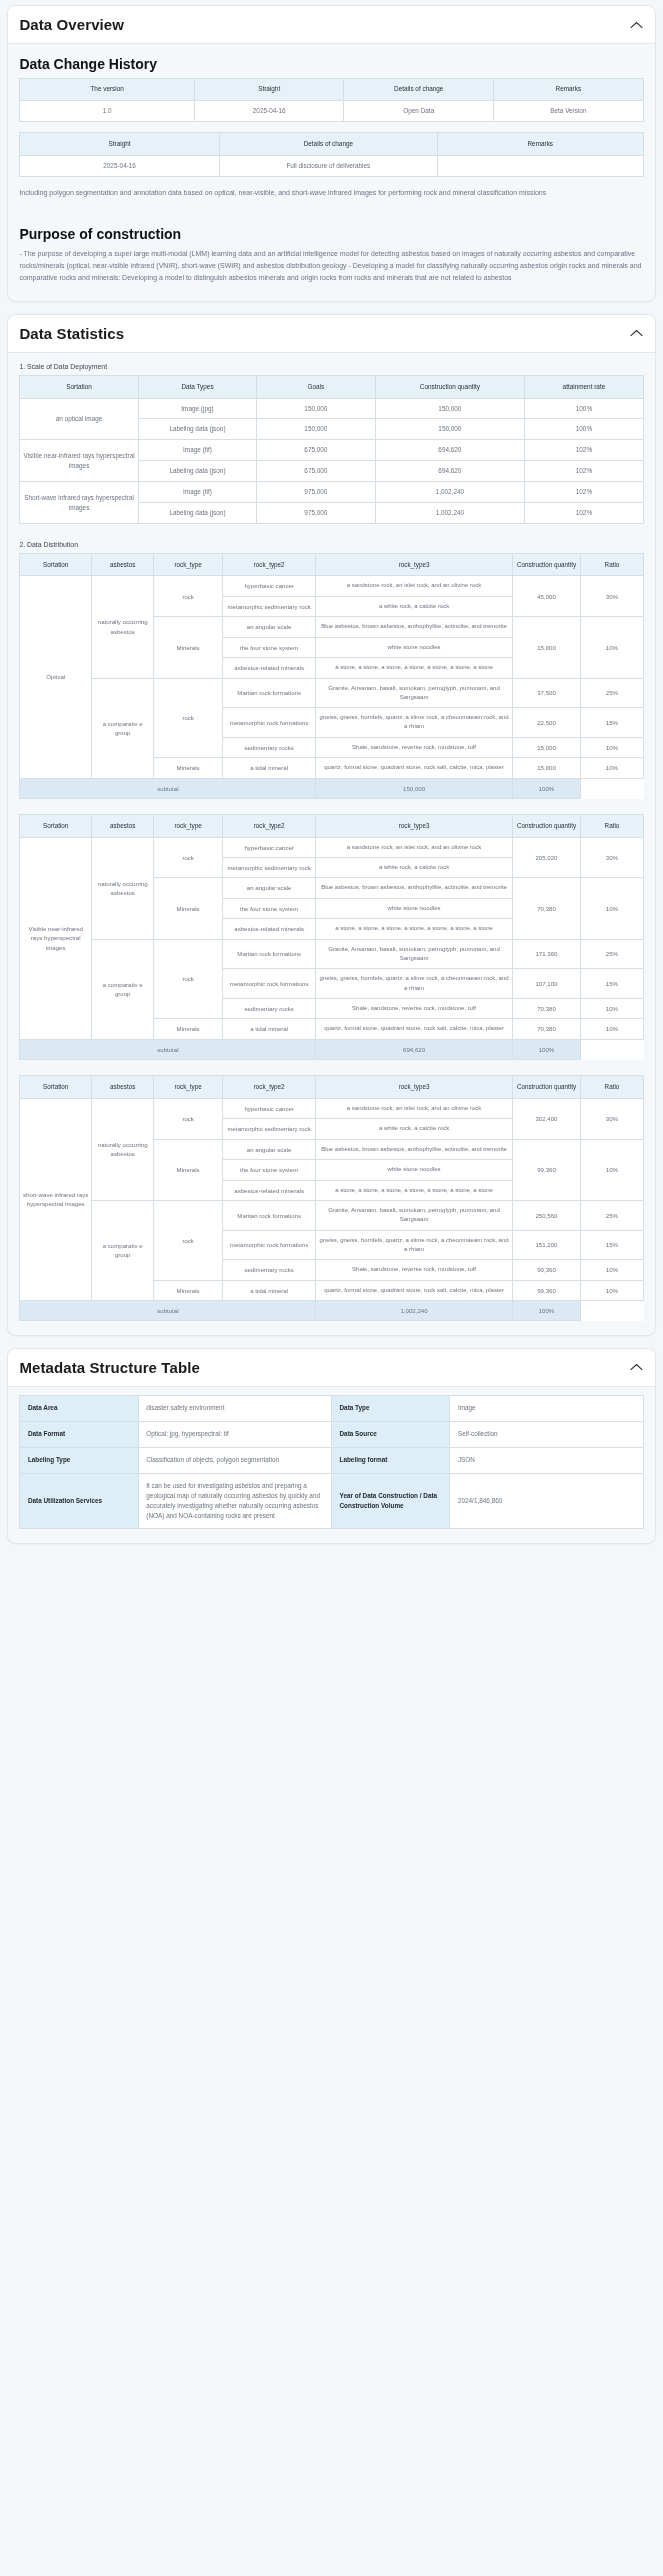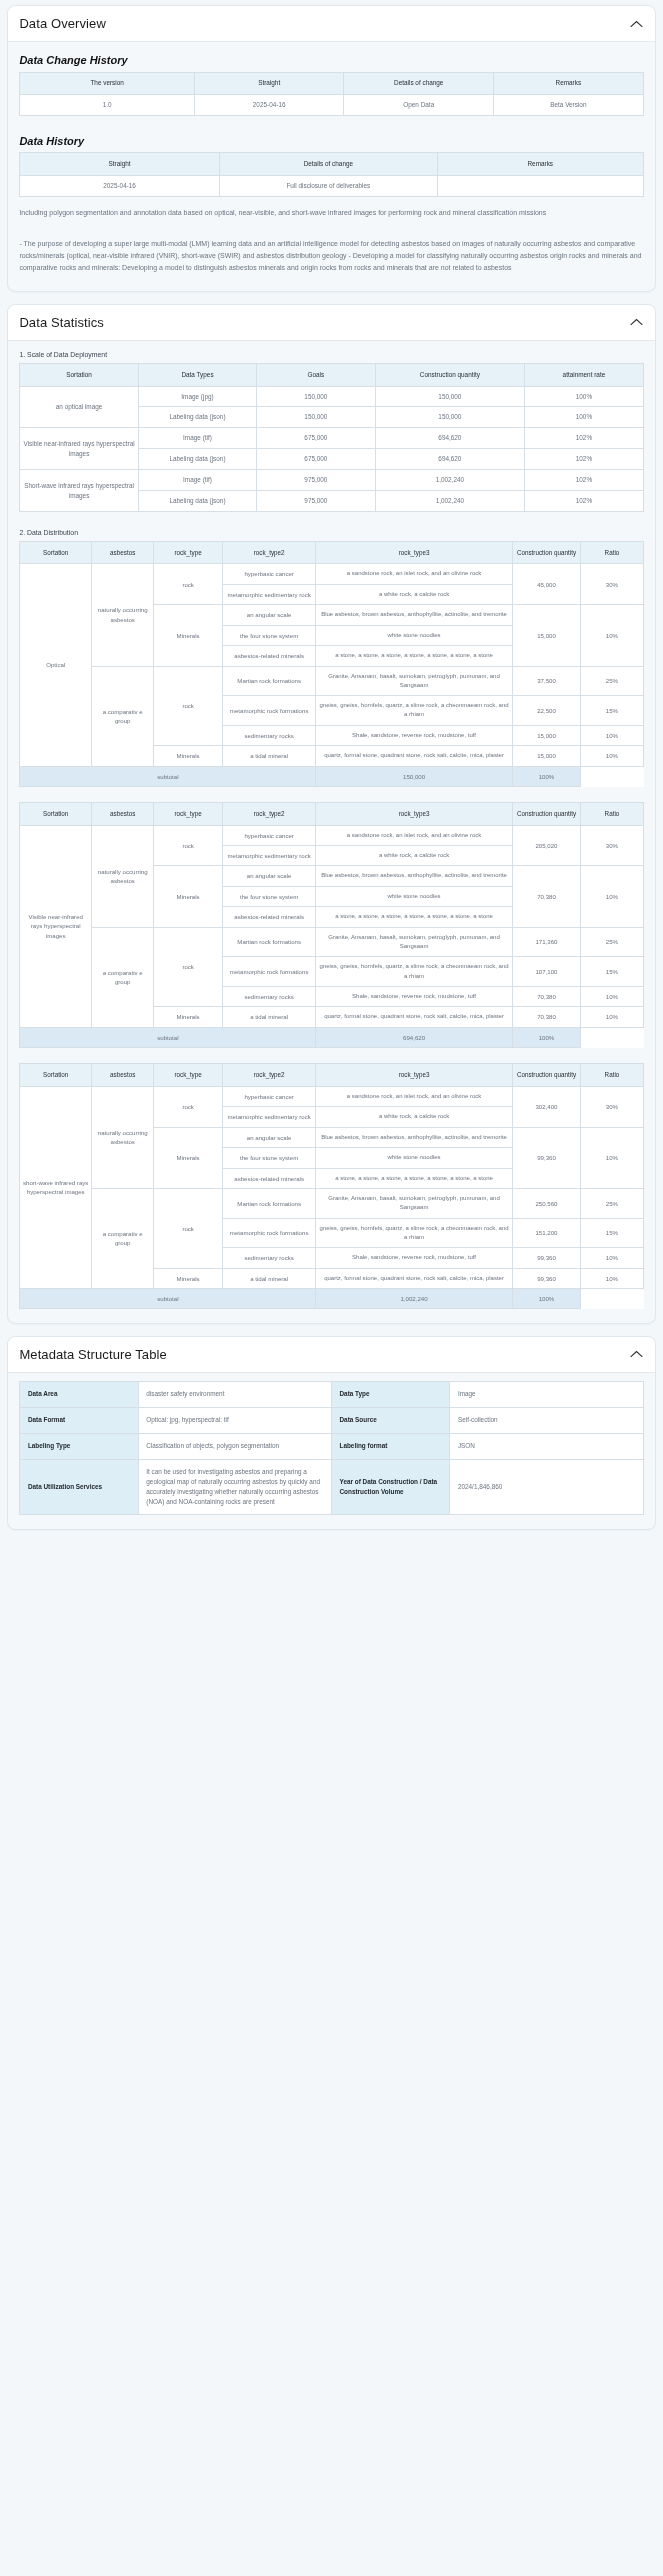--- a/index.html
+++ b/index.html
@@ -22,35 +22,34 @@
   }
   .card-head {
     background: #ffffff;
     display: flex;
     align-items: center;
     justify-content: space-between;
     padding: 10px 11.7px;
     border-bottom: 0.8px solid #e2e8ee;
   }
   .card-title {
-    font-size: 13px;
-    font-weight: normal;
+    font-size: 15px;
+    font-weight: bold;
     color: #1b1b1b;
     letter-spacing: 0.1px;
   }
   .chev { width: 15px; height: 10px; display:block; cursor: pointer; }
   .chev svg { display:block; }
   .card-body { padding: 8.4px 11.7px 13.4px 11.7px; }
 
   h3.sec {
-    font-size: 11px;
+    font-size: 14px;
     font-weight: bold;
     margin: 8.4px 0 5.9px 0;
     color: #111;
-    font-style: italic;
   }
   h3.sec:first-child { margin-top: 3.3px; }
   p.body-text {
     font-size: 7px;
     line-height: 1.75;
     color: #6c7480;
     margin: 0 0 3.3px 0;
   }
   .spacer-sm { height: 10px; }
   .spacer-md { height: 15px; }
@@ -132,21 +131,20 @@
             <tr>
           <td>1.0</td>
           <td>2025-04-16</td>
           <td>Open Data</td>
           <td>Beta Version</td>
         </tr>
           </tbody>
       </table>
 
       <div class="spacer-sm"></div>
-      <h3 class="sec">Data History</h3>
       <table class="tbl">
         <colgroup>
             <col style="width:32%">
             <col style="width:35%">
             <col style="width:33%">
           </colgroup>
         <thead>
             <tr>
           <th>Straight</th>
           <th>Details of change</th>
@@ -159,20 +157,21 @@
           <td>Full disclosure of deliverables</td>
           <td></td>
         </tr>
           </tbody>
       </table>
 
       <div class="spacer-sm"></div>
       <p class="body-text">Including polygon segmentation and annotation data based on optical, near-visible, and short-wave infrared images for performing rock and mineral classification missions</p>
 
       <div class="spacer-md"></div>
+      <h3 class="sec">Purpose of construction</h3>
       <p class="body-text">- The purpose of developing a super large multi-modal (LMM) learning data and an artificial intelligence model for detecting asbestos based on images of naturally occurring asbestos and comparative rocks/minerals (optical, near-visible infrared (VNIR), short-wave (SWIR) and asbestos distribution geology - Developing a model for classifying naturally occurring asbestos origin rocks and minerals and comparative rocks and minerals: Developing a model to distinguish asbestos minerals and origin rocks from rocks and minerals that are not related to asbestos</p>
     </div>
   </div>
 
   <div class="card">
     <div class="card-head">
       <span class="card-title">Data Statistics</span>
       <span class="chev">
         <svg viewBox="0 0 18 12" width="15" height="10">
             <path d="M2 9.5 L9 3 L16 9.5" fill="none" stroke="#2b2b2b" stroke-width="1.3"></path>

